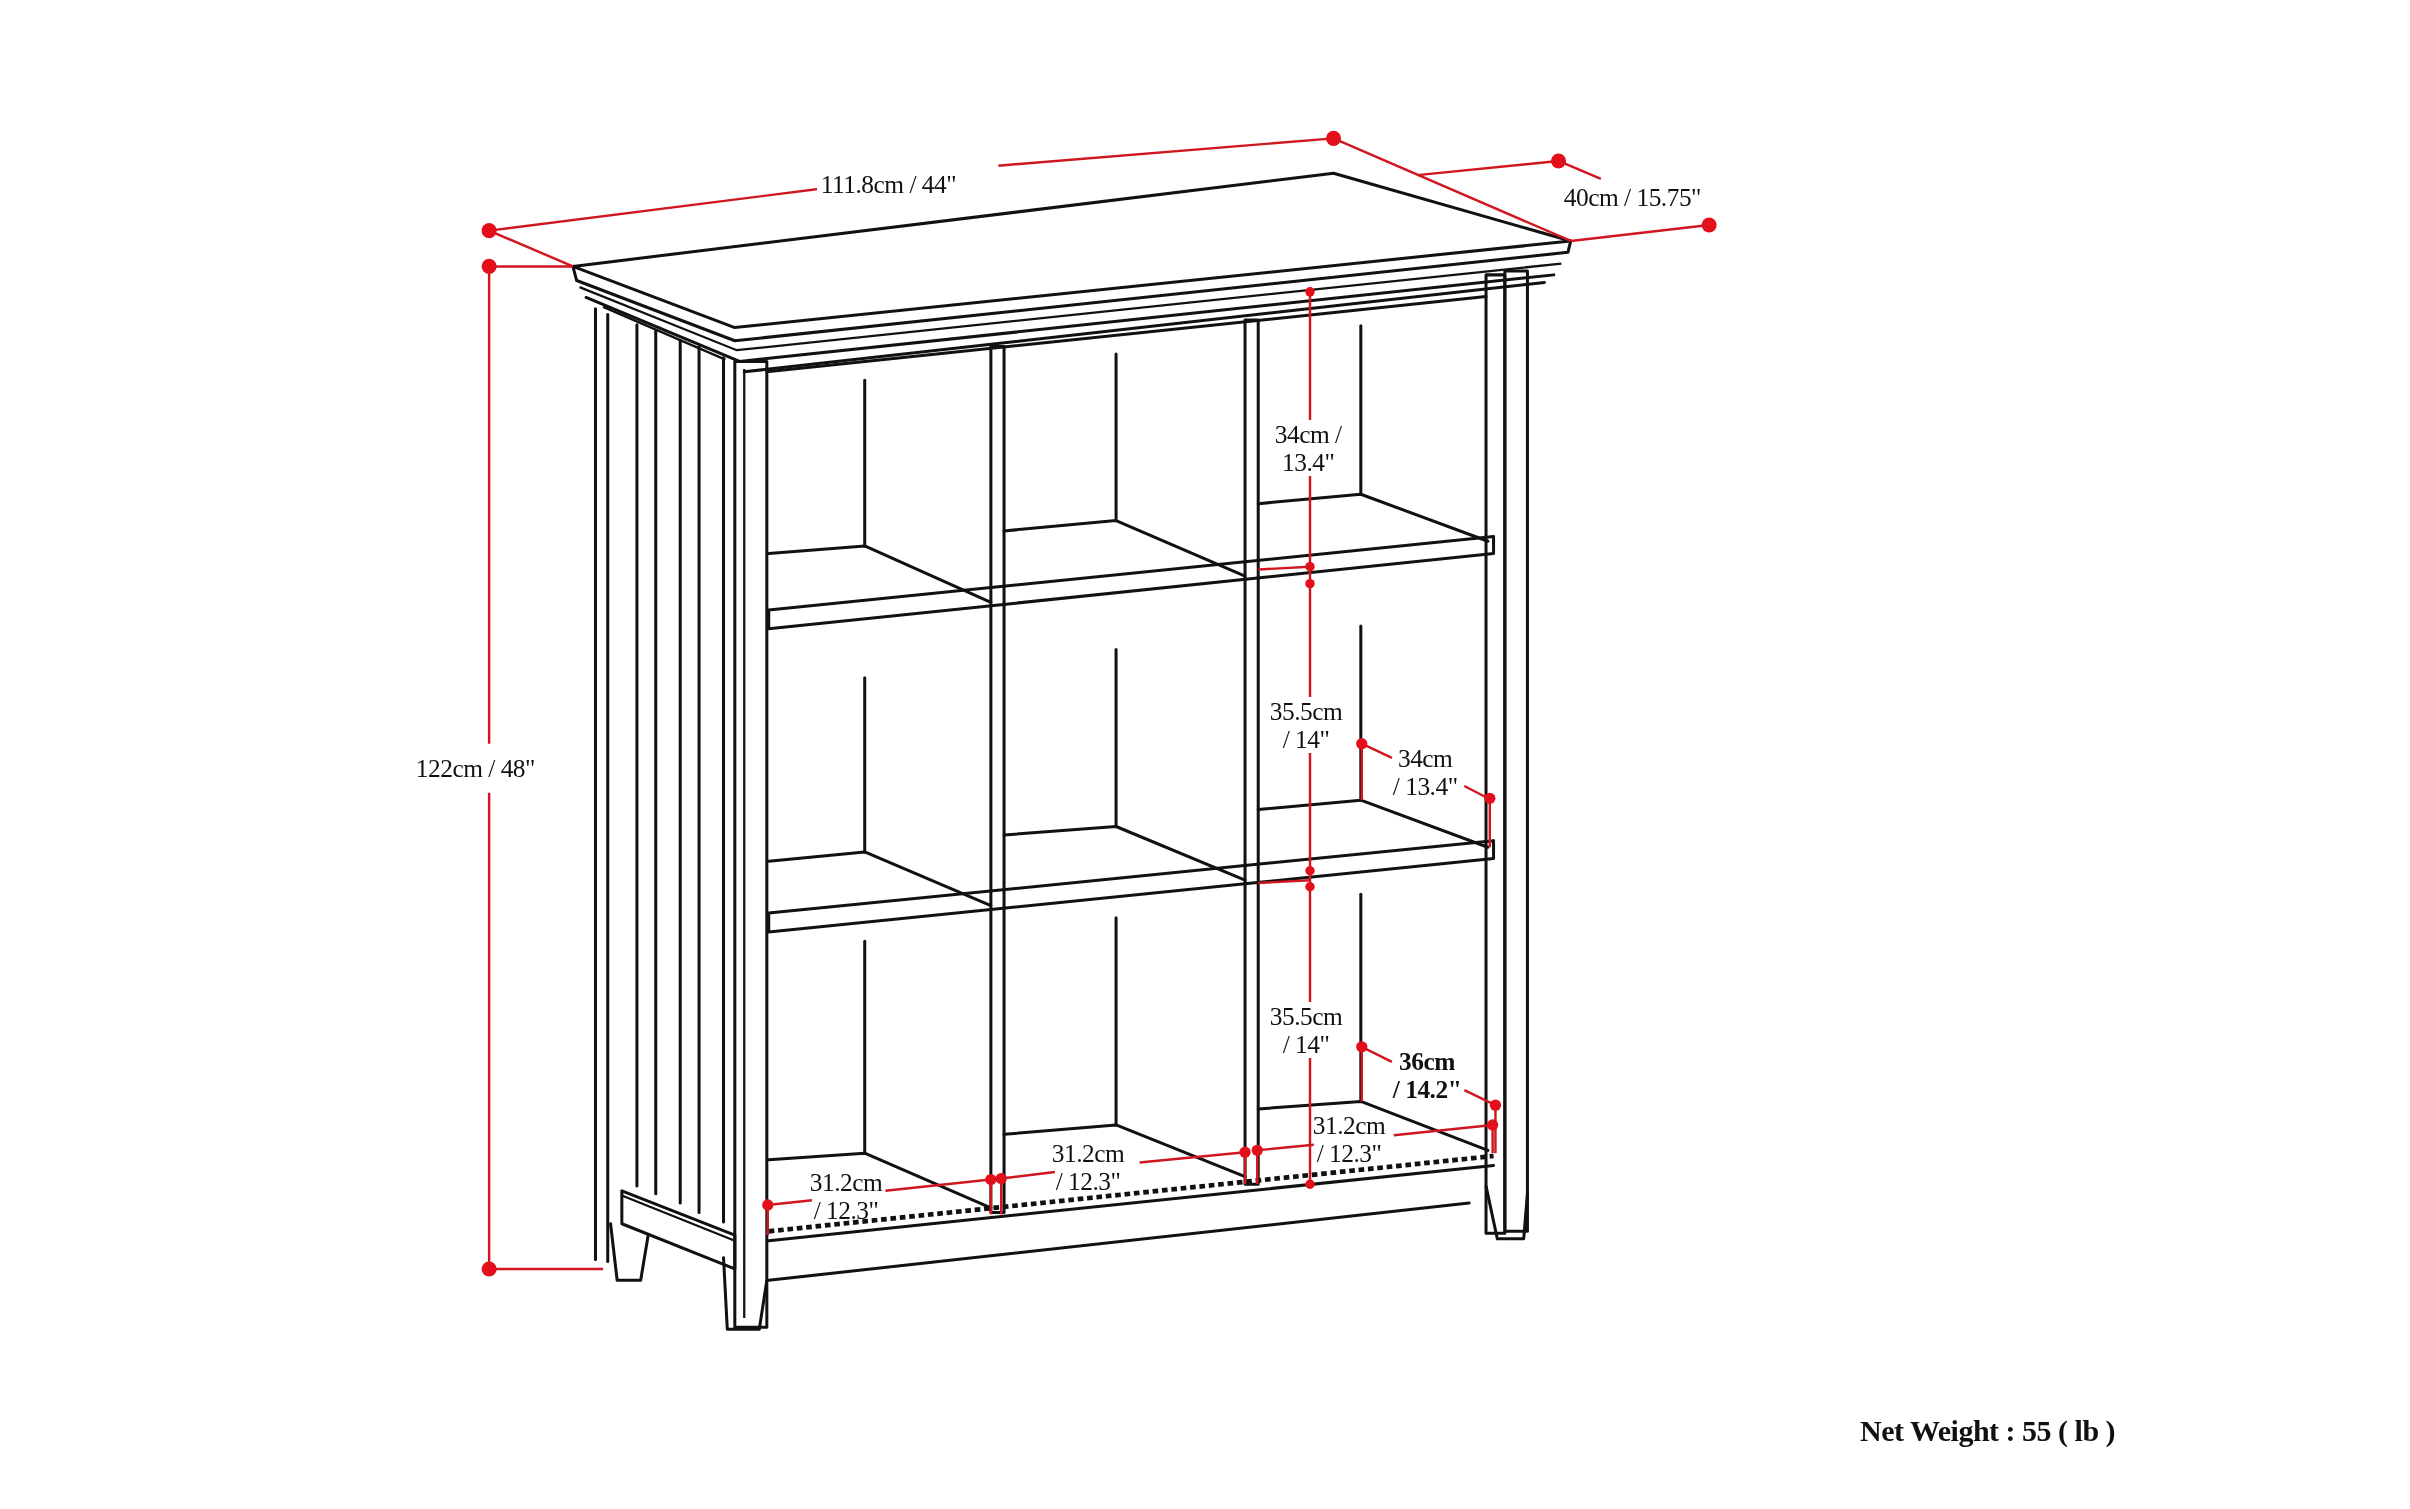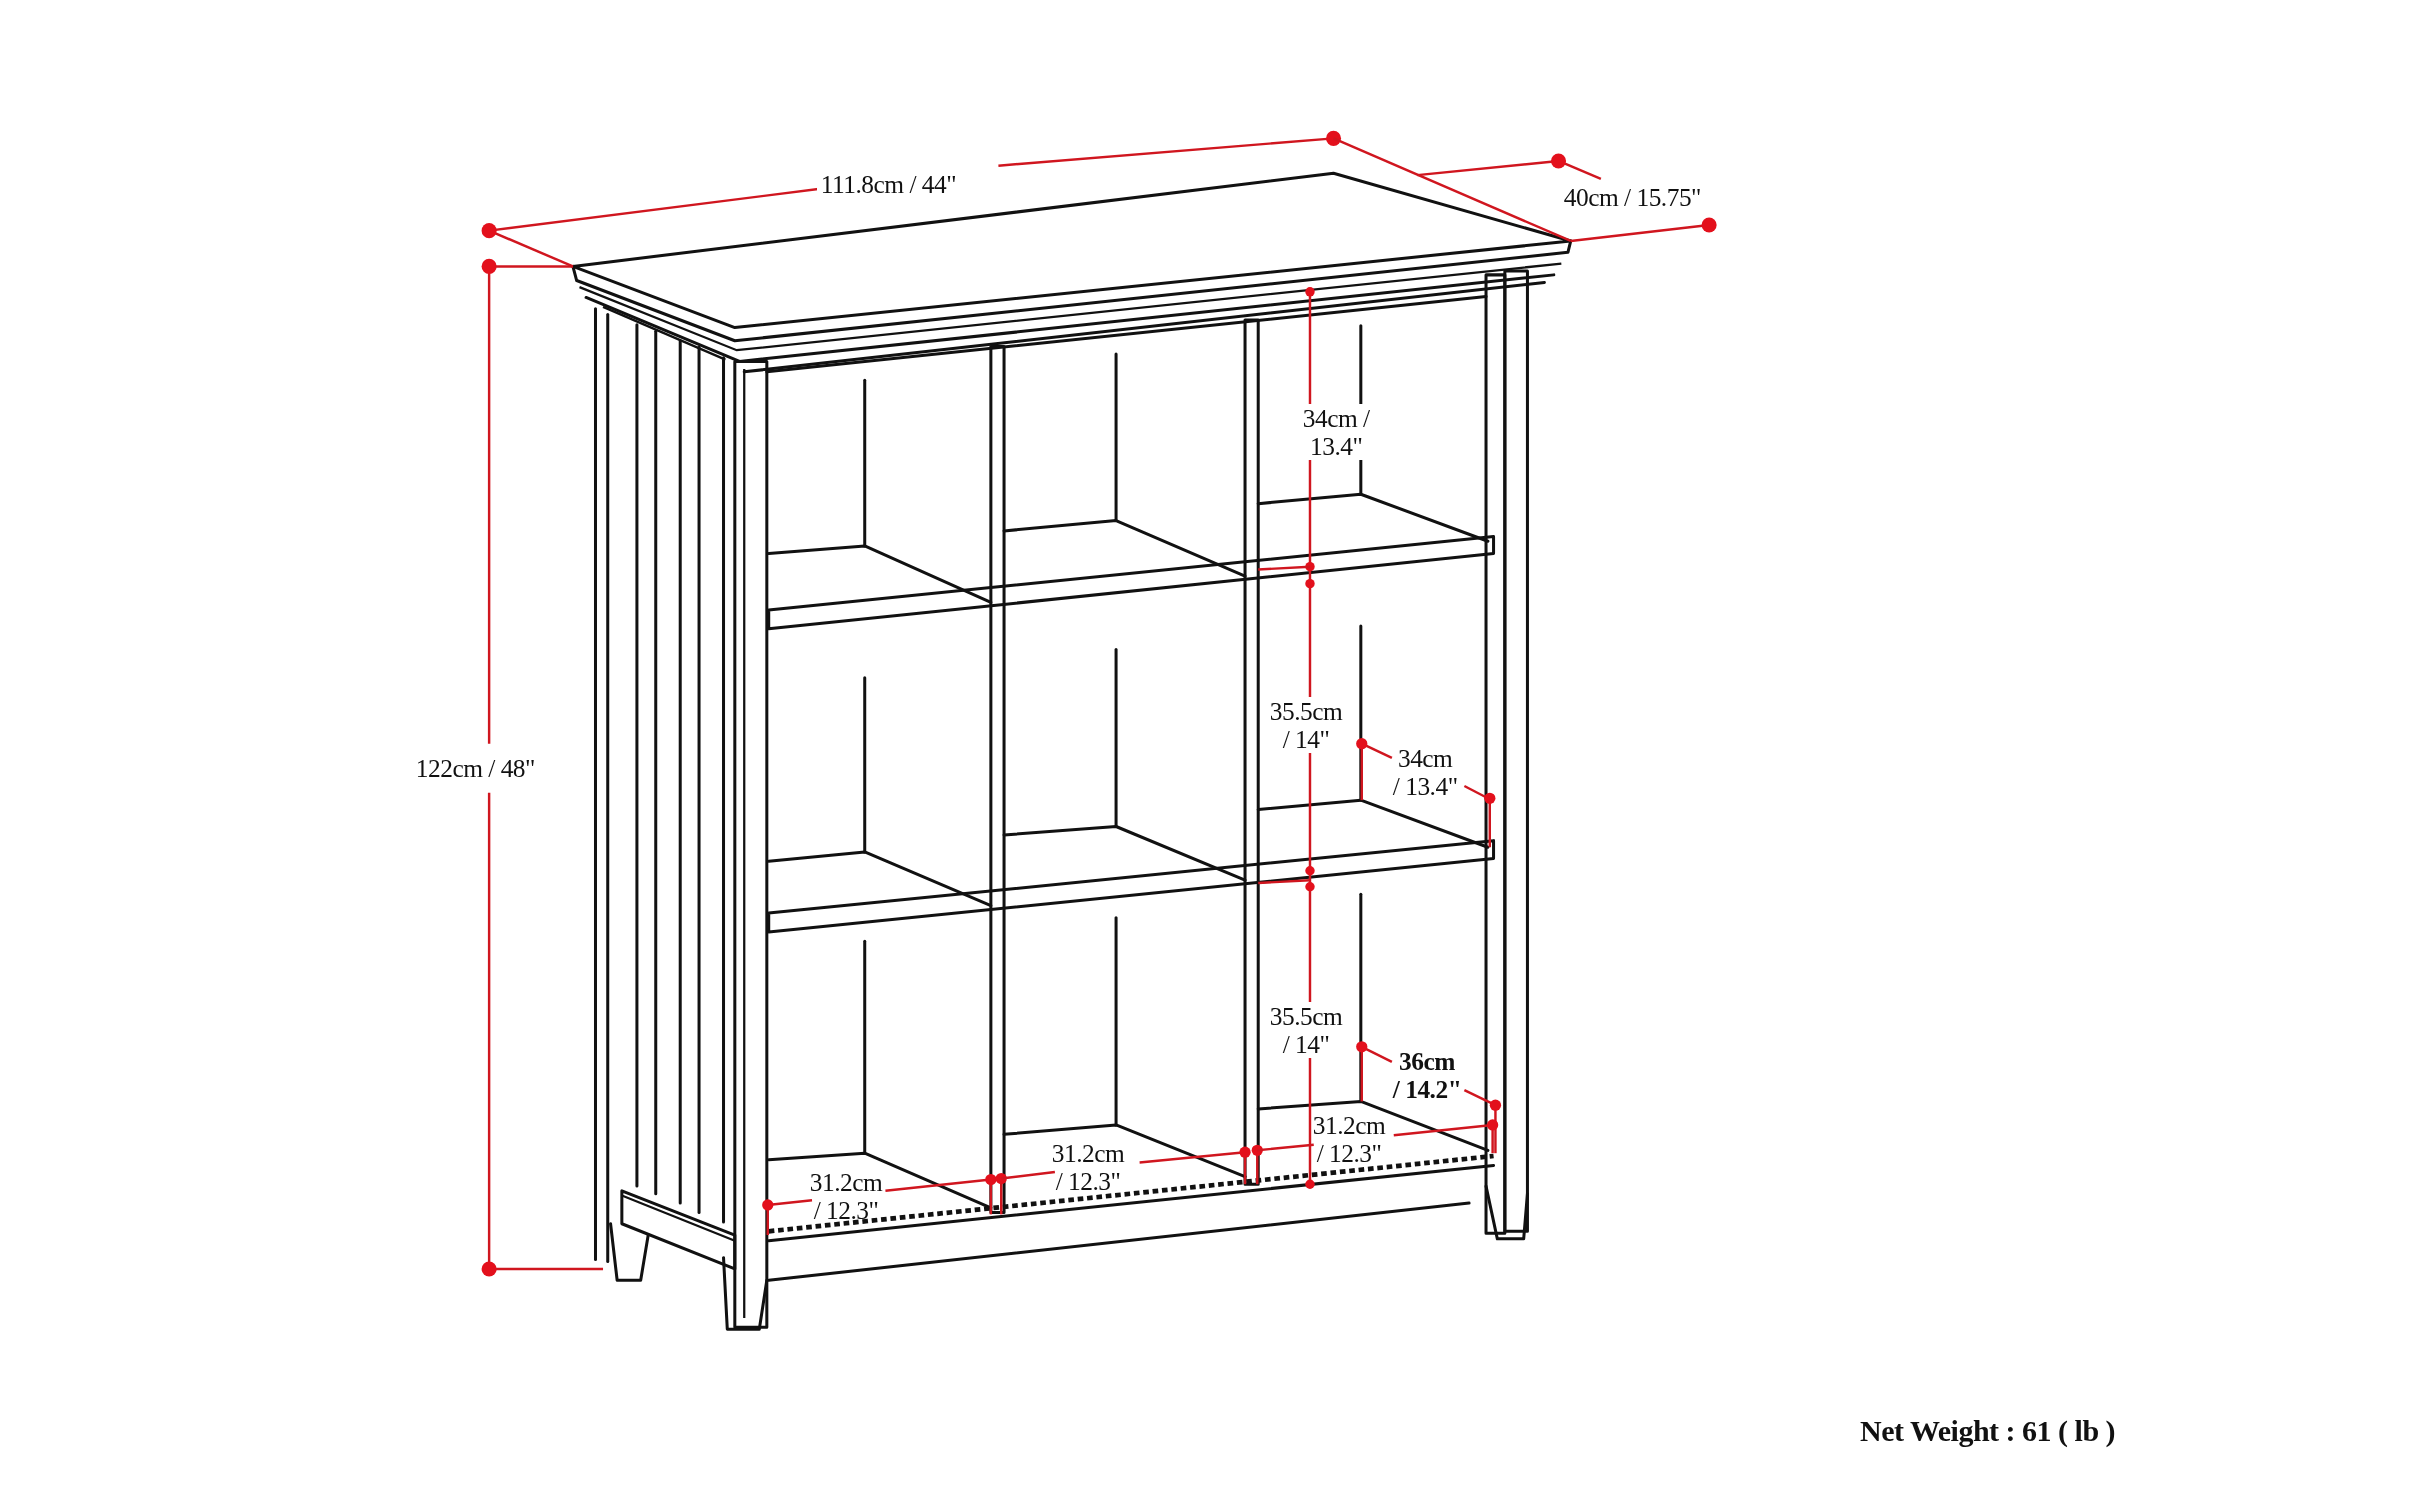--- a/index.html
+++ b/index.html
@@ -153,21 +153,21 @@
     <line class="dim" x1="1480" y1="1206" x2="1585" y2="1195"></line>
     <line class="dim" x1="1585" y1="1195" x2="1585" y2="1225"></line>
     <circle class="dot" cx="1585" cy="1195" r="6"></circle>
   </g>
 </svg>
 
 <div class="lbl" style="left:817px; top:170px;">111.8cm / 44"</div>
 <div class="lbl" style="left:1560px; top:183px;">40cm / 15.75"</div>
 <div class="lbl" style="left:412px; top:754px;">122cm / 48"</div>
 
-<div class="lbl" style="left:1271px; top:404px;margin-left:28px;">
+<div class="lbl" style="left:1271px; top:420px;">
   <div>34cm /</div>
   <div>13.4"</div>
 </div>
 <div class="lbl" style="left:1266px; top:697px;">
   <div>35.5cm</div>
   <div>/ 14"</div>
 </div>
 <div class="lbl lbl-nb" style="left:1389px; top:744px;">
   <div>34cm</div>
   <div>/ 13.4"</div>
@@ -186,14 +186,14 @@
 </div>
 <div class="lbl lbl-nb" style="left:1048px; top:1139px;">
   <div>31.2cm</div>
   <div>/ 12.3"</div>
 </div>
 <div class="lbl lbl-nb" style="left:1309px; top:1111px;">
   <div>31.2cm</div>
   <div>/ 12.3"</div>
 </div>
 
-<div class="weight">Net Weight : 61 ( lb )</div>
+<div class="weight">Net Weight : 55 ( lb )</div>
 
 
 </body></html>

